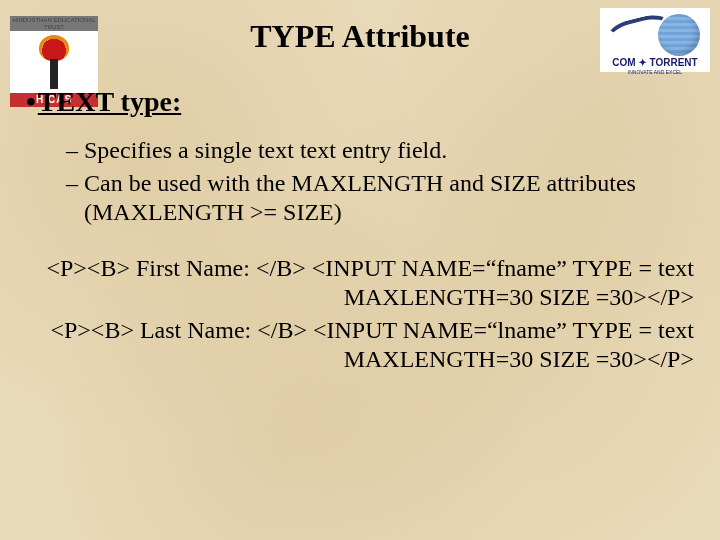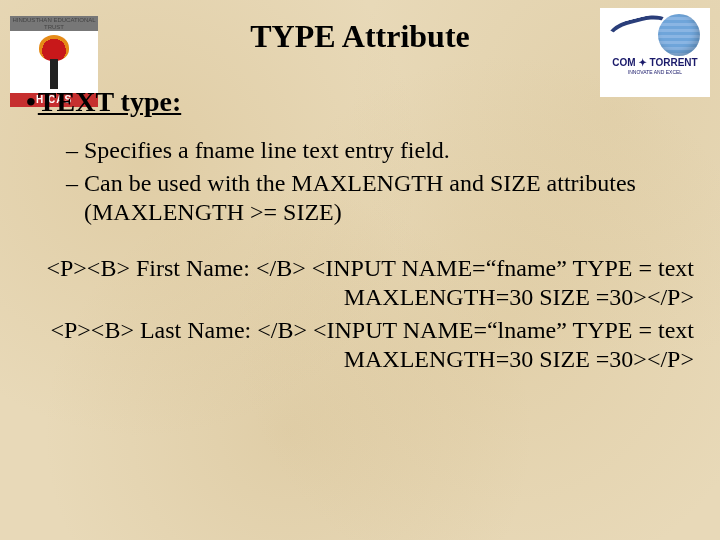--- a/index.html
+++ b/index.html
@@ -71,21 +71,21 @@
     font-size: 10px;
     text-align: center;
     line-height: 14px;
     letter-spacing: 1px;
   }
   .logo-right {
     position: absolute;
     top: 8px;
     right: 10px;
     width: 110px;
-    height: 89px;
+    height: 64px;
     background: #fff;
   }
   .logo-right .globe-wrap {
     height: 50px;
     position: relative;
   }
   .logo-right .swoosh {
     position: absolute;
     top: 10px;
     left: 6px;
@@ -193,20 +193,20 @@
     <div class="globe"></div>
   </div>
   <div class="brand">COM ✦ TORRENT</div>
   <div class="tag">INNOVATE AND EXCEL</div>
 </div>
 
 <div class="title">TYPE Attribute</div>
 
 <div class="content">
   <div class="item-bullet">TEXT type:</div>
-  <div class="sub">Specifies a fname line text entry field.</div>
+  <div class="sub">Specifies a single text text entry field.</div>
   <div class="sub">Can be used with the MAXLENGTH and SIZE attributes (MAXLENGTH &gt;= SIZE)</div>
 
   <div class="code-block">
     <p>&lt;P&gt;&lt;B&gt; First Name: &lt;/B&gt; &lt;INPUT NAME=“fname” TYPE = text MAXLENGTH=30 SIZE =30&gt;&lt;/P&gt;</p>
     <p>&lt;P&gt;&lt;B&gt; Last Name: &lt;/B&gt; &lt;INPUT NAME=“lname” TYPE = text MAXLENGTH=30 SIZE =30&gt;&lt;/P&gt;</p>
   </div>
 </div>
 
 </body></html>

